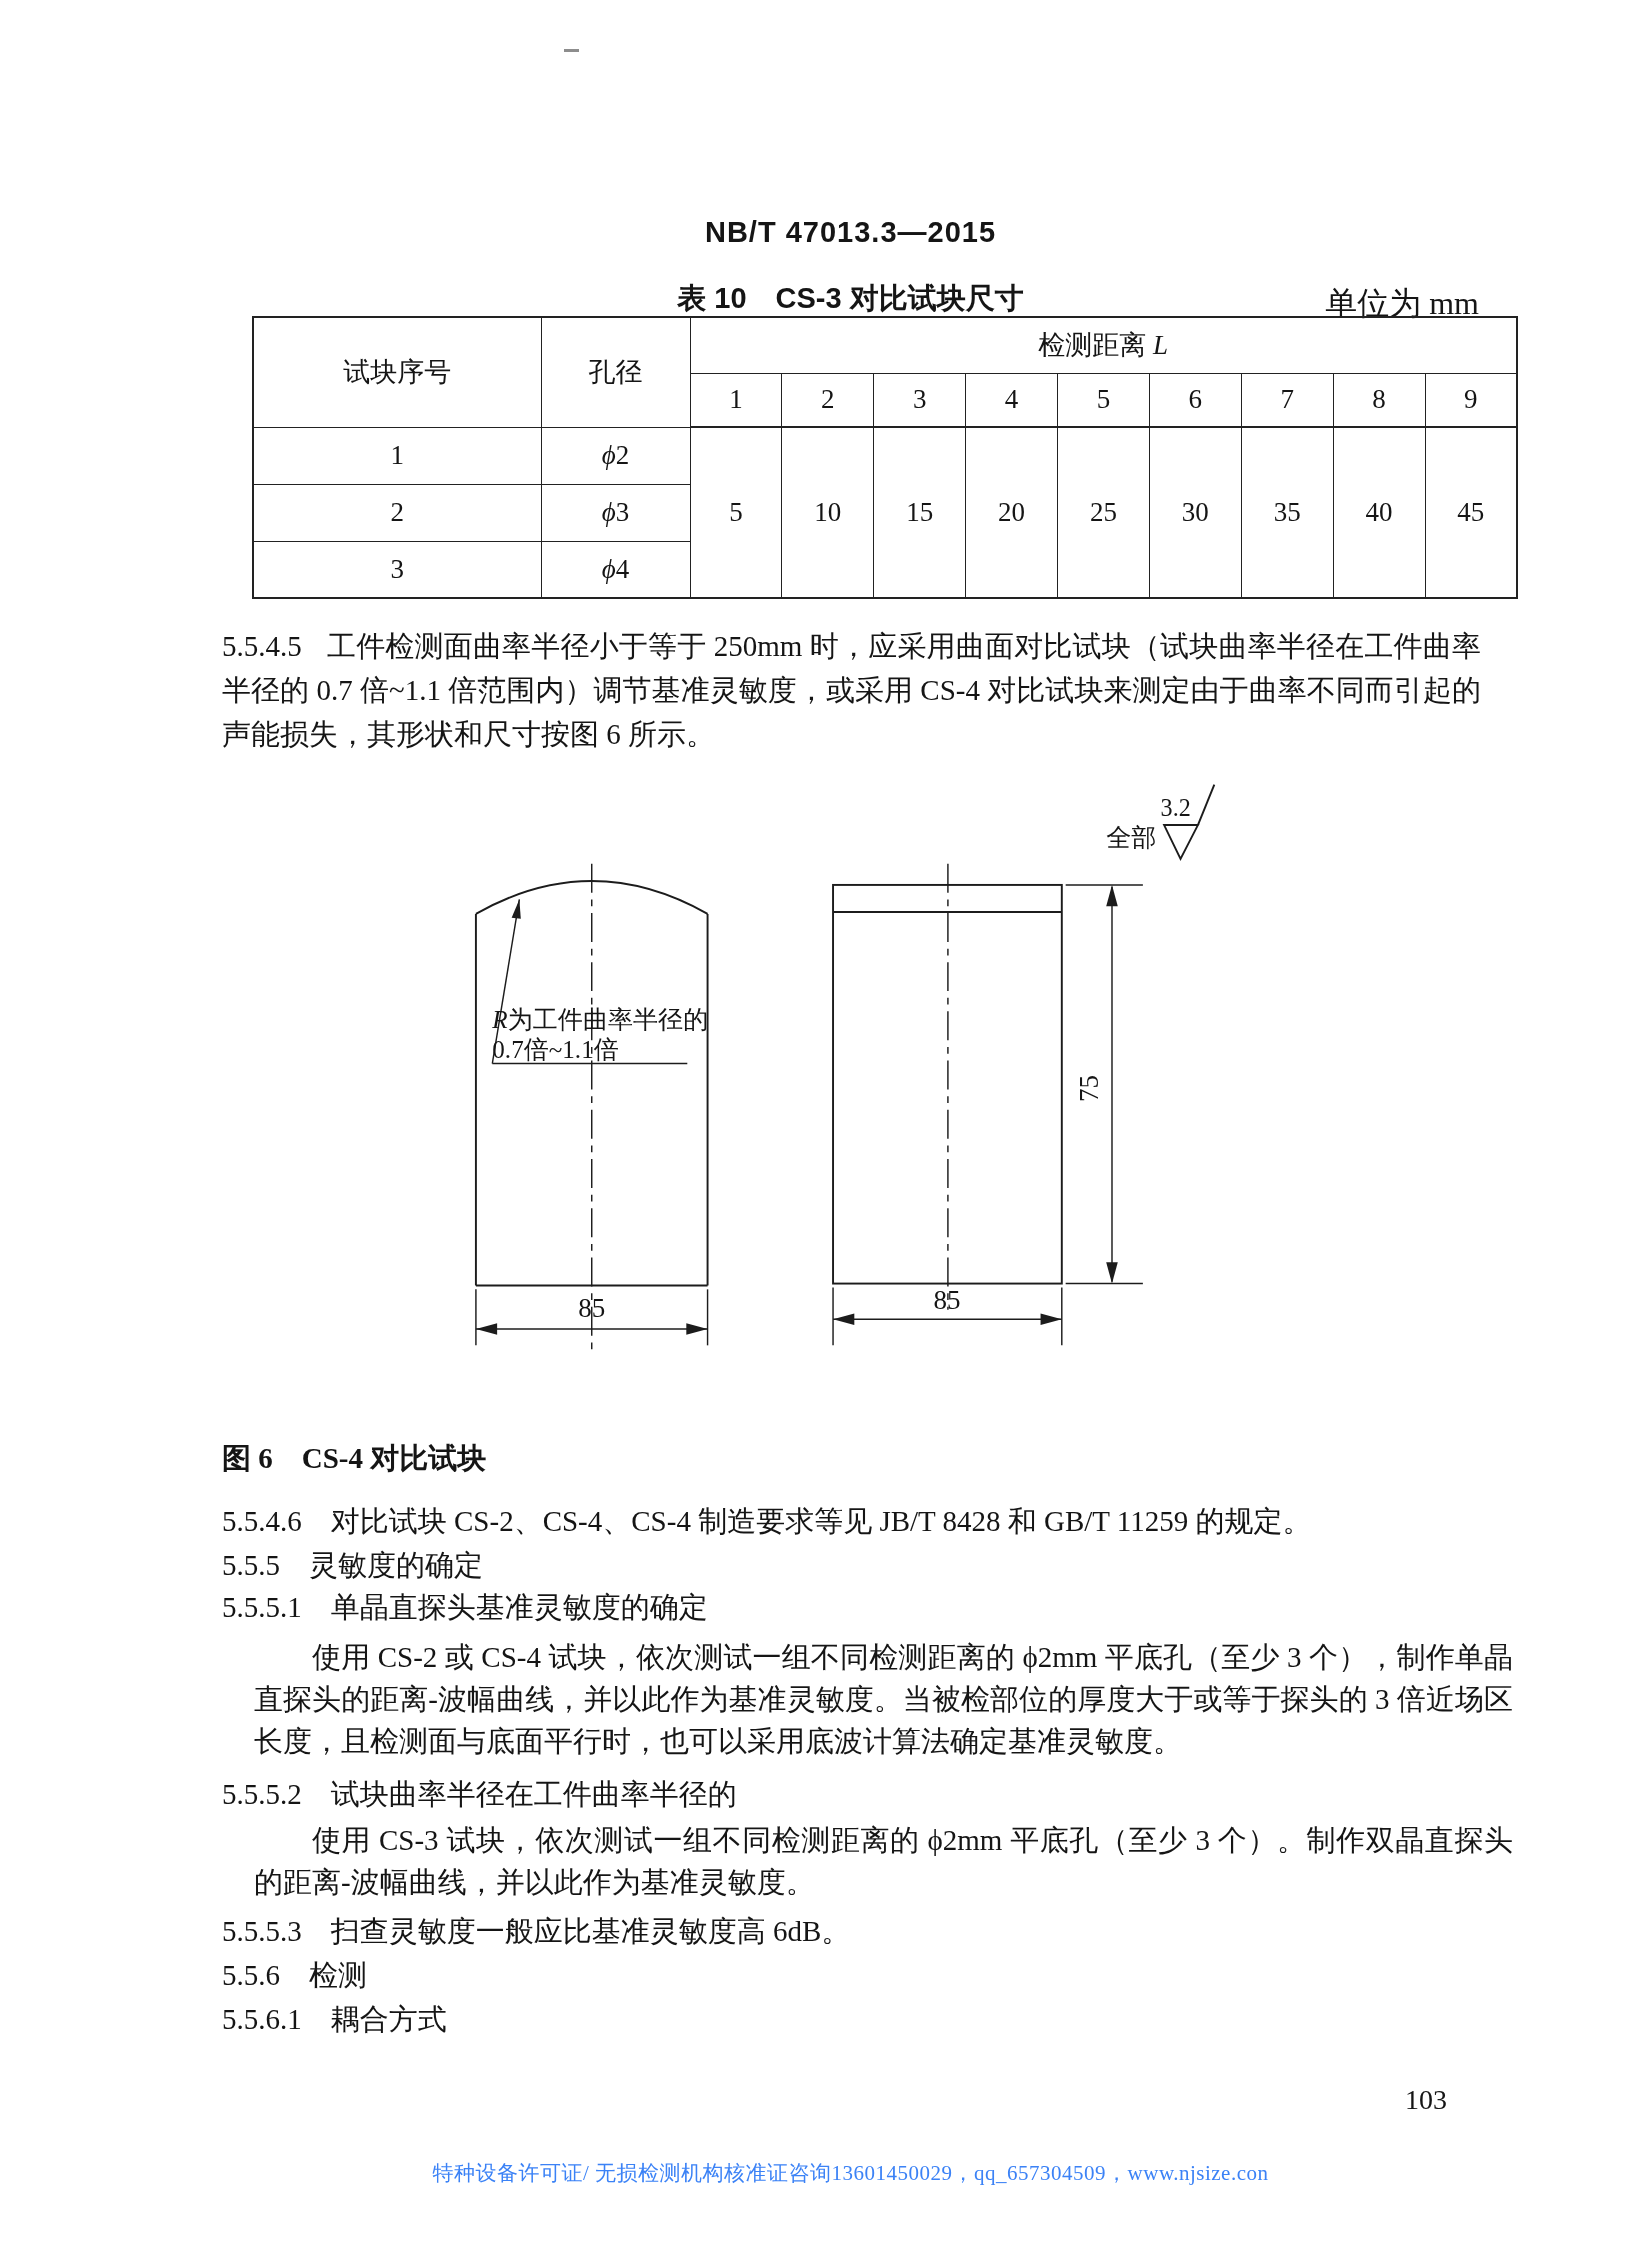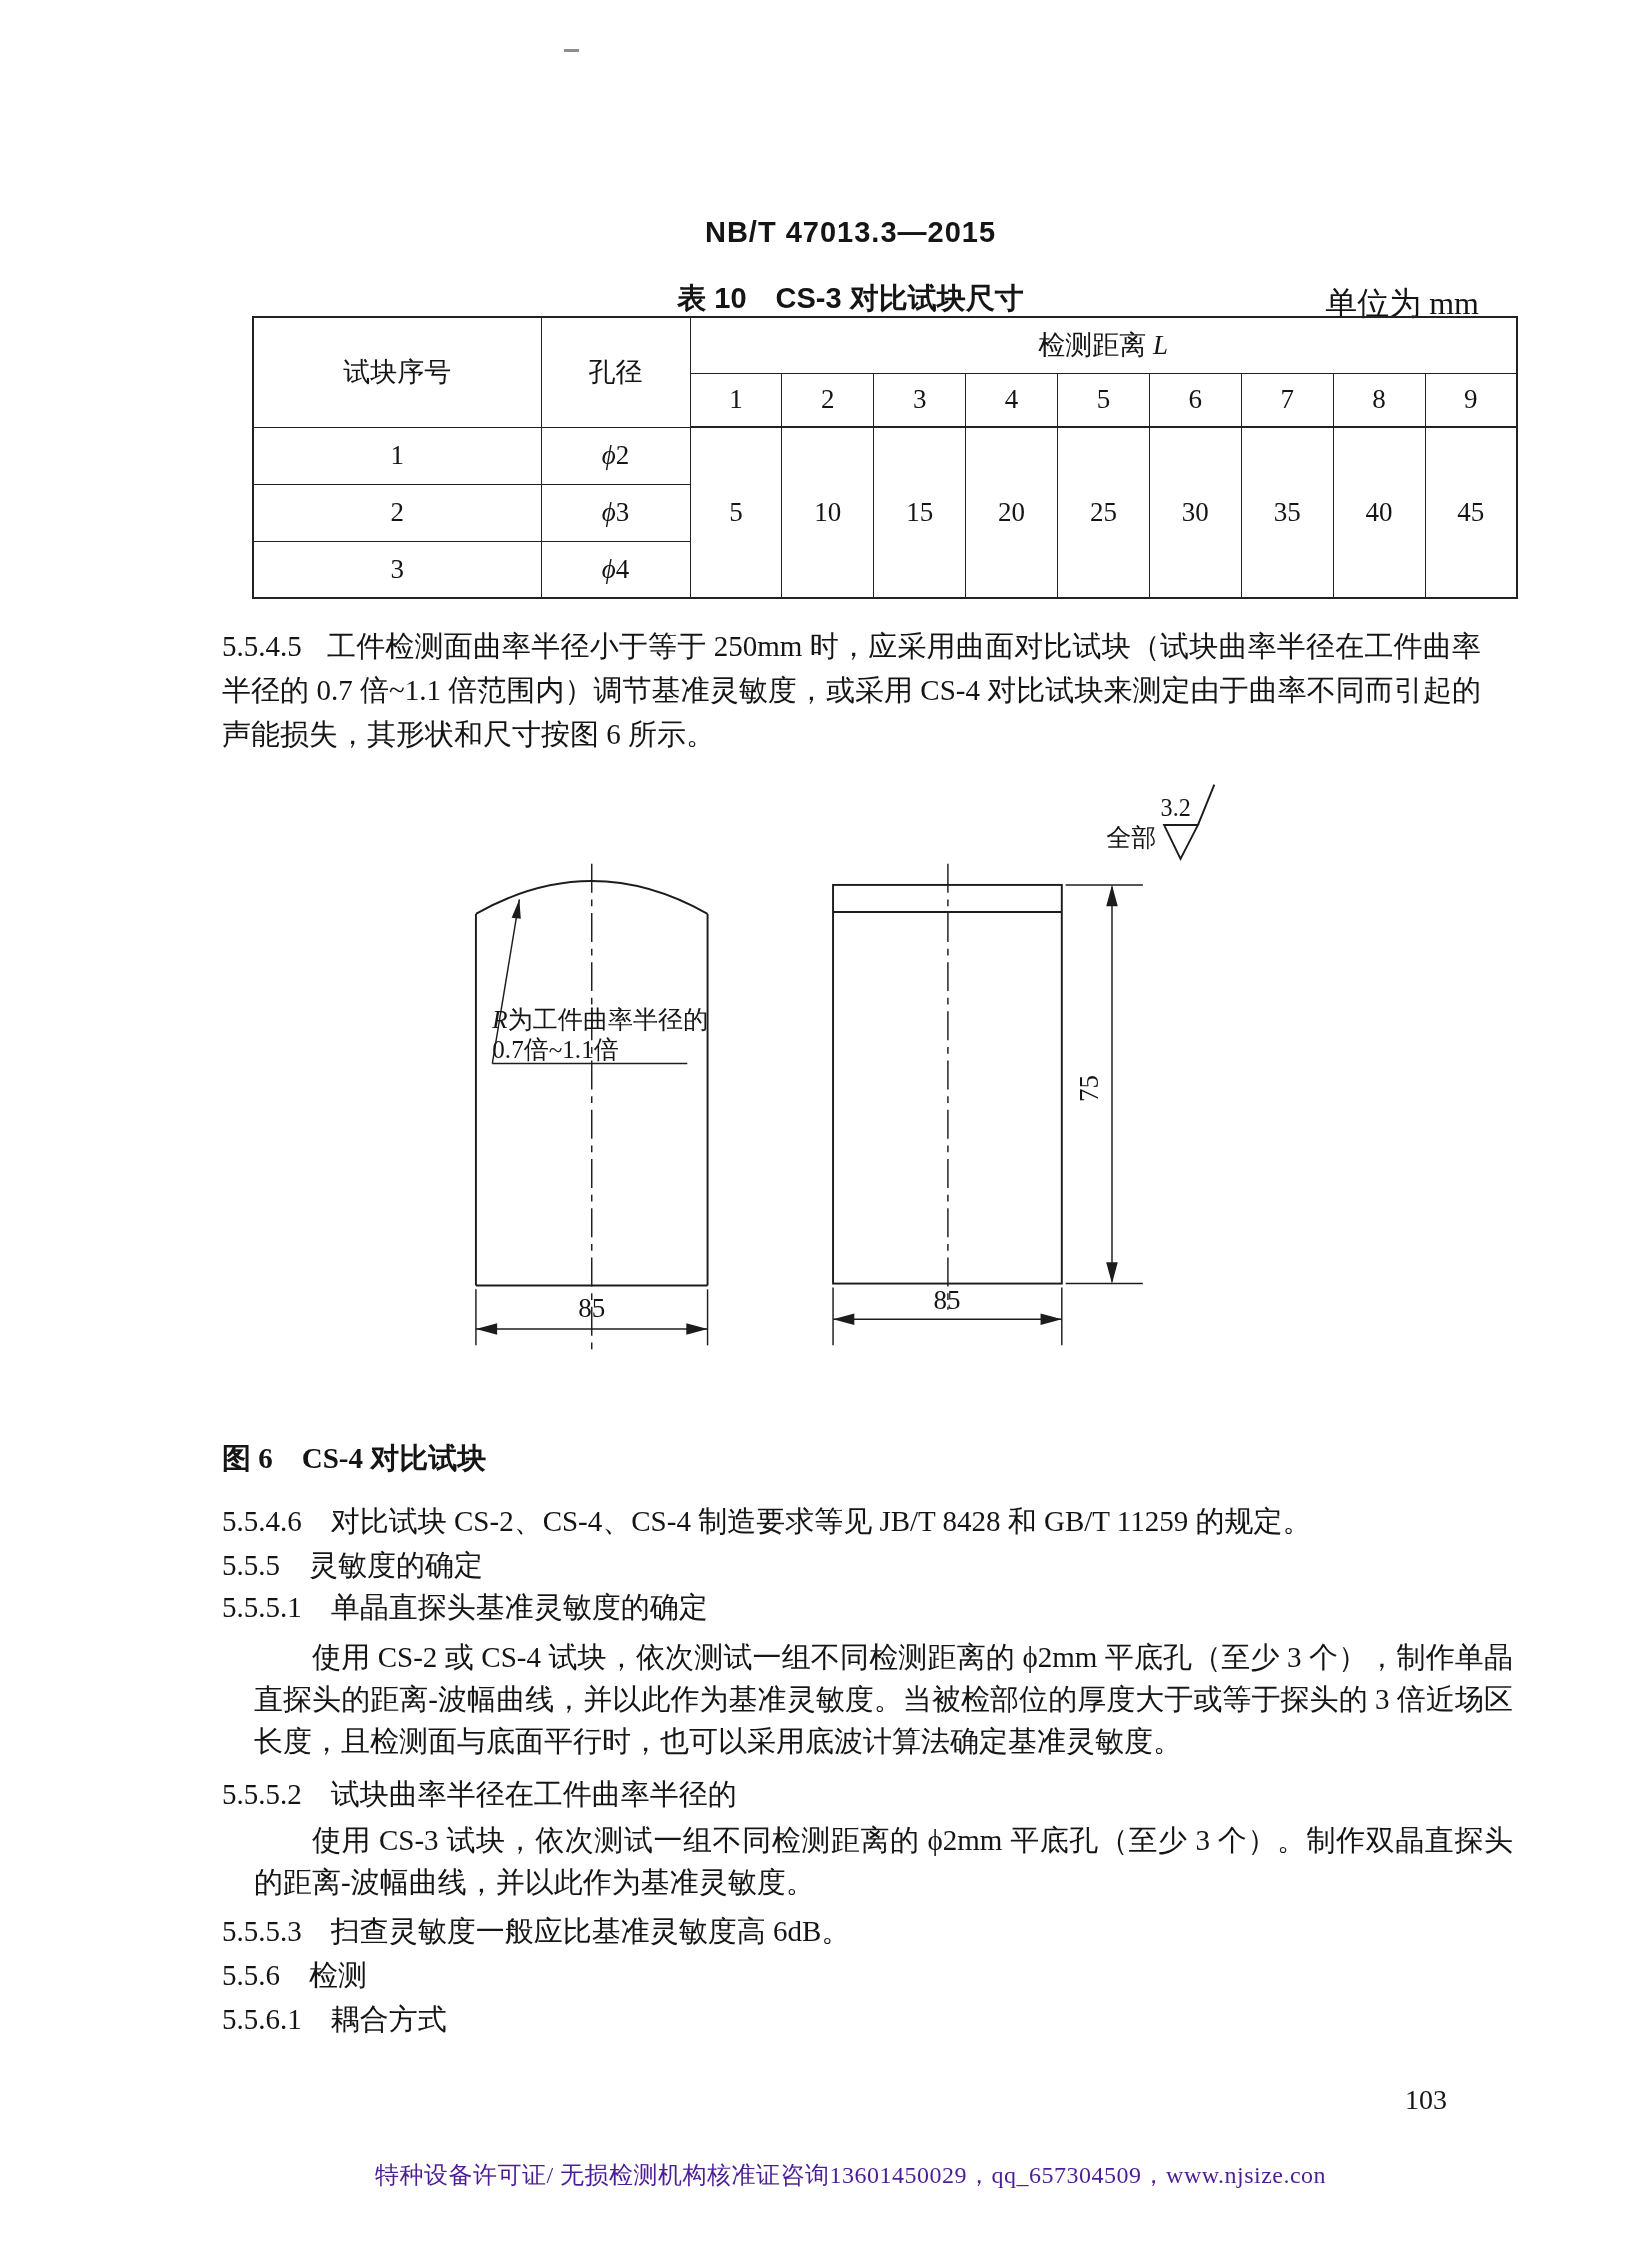--- a/index.html
+++ b/index.html
@@ -60,21 +60,21 @@
 
   .fig-caption {
     left:222px; top:1439px; width:1257px; 
     font-family:Liberation Serif, serif; font-weight:700; font-size:29px;
   }
 
   .page-number { left:1405px; top:2084px; font-size:28px; }
 
   .footer-mark {
     left:222px; top:2159px; width:1257px; text-align:center;
-    font-size:24px; color:#4c1d95; letter-spacing:0.5px;
+    font-size:21px; color:#3b82f6; letter-spacing:0.5px;
   }
 
   svg .ln   { stroke:#1c1c1c; stroke-width:2;   fill:none; }
   svg .thin { stroke:#1c1c1c; stroke-width:1.5; fill:none; }
   svg .cl   { stroke:#1c1c1c; stroke-width:1.5; fill:none;
               stroke-dasharray:30 7 7 7; }
   svg .arrow{ fill:#1c1c1c; stroke:none; }
   svg text  { fill:#151515; font-family:"Liberation Serif", serif; }
 </style>
 </head>

